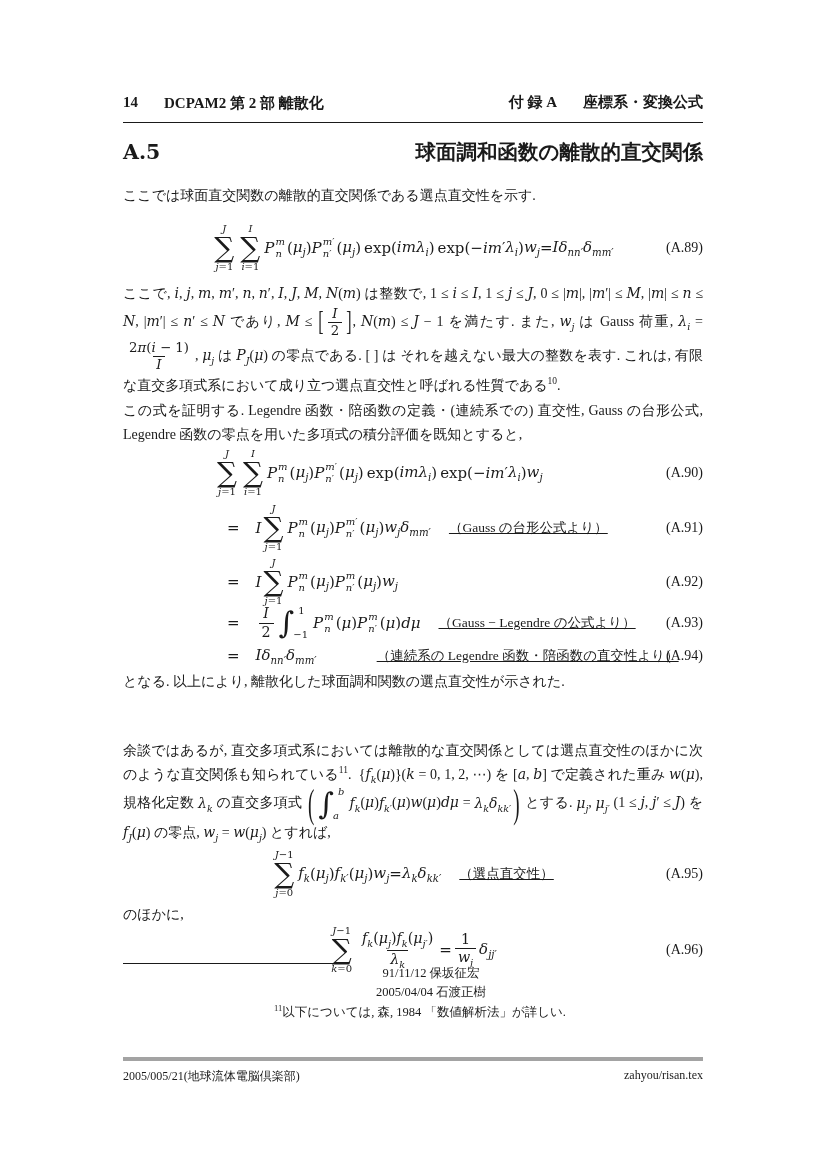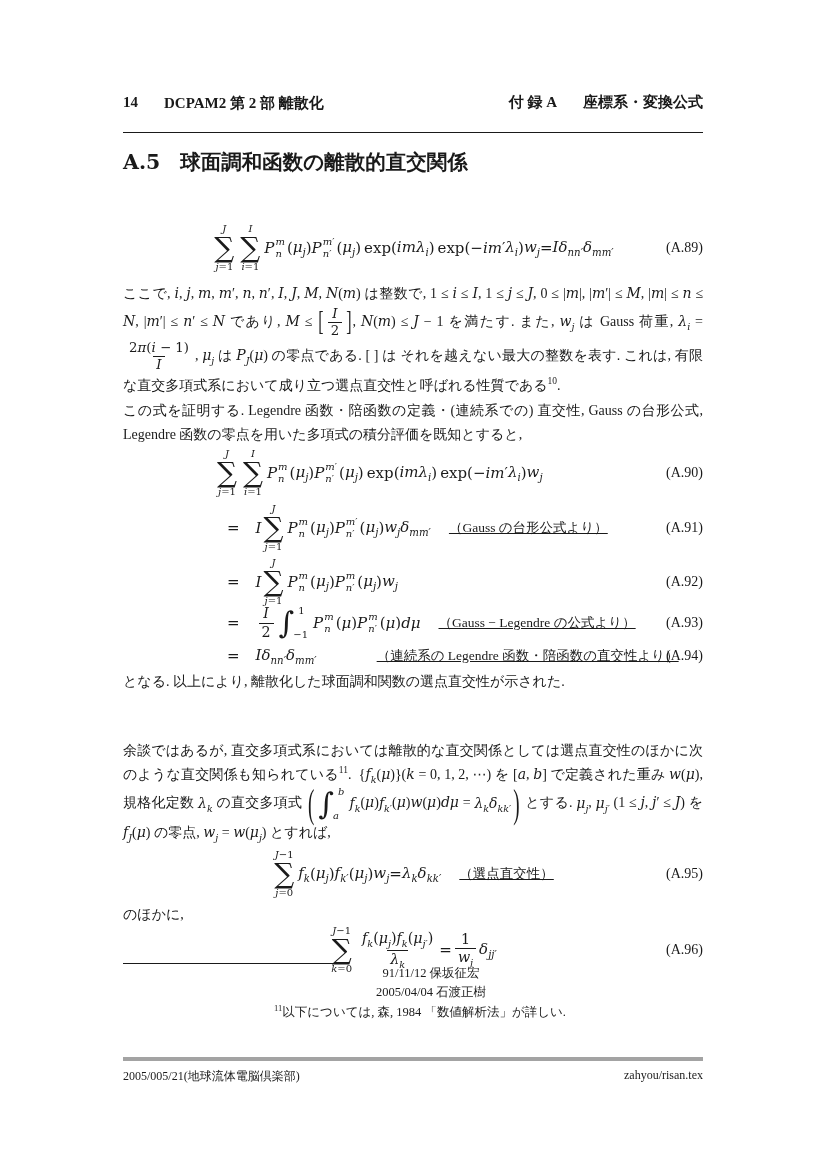--- a/index.html
+++ b/index.html
@@ -4,21 +4,21 @@
 <style>
   html,body{margin:0;padding:0;background:#ffffff;}
   body{width:826px;height:1169px;position:relative;color:#1a1a1a;
        font-family:"Liberation Serif","DejaVu Serif",serif;}
   .page{position:absolute;left:0;top:0;width:826px;height:1169px;background:#fff;overflow:hidden;}
   .abs{position:absolute;}
   .content-x{left:123px;width:580px;}
 
   
   .hdr{display:flex;justify-content:space-between;align-items:baseline;
-       border-bottom:1px solid #1a1a1a;padding-bottom:19px;font-weight:bold;font-size:15px;}
+       border-bottom:1px solid #1a1a1a;padding-bottom:9px;font-weight:bold;font-size:15px;}
   .hdr .pgnum{margin-right:26px;}
   .hdr .gapL{display:flex;}
   .hdr .gapR{display:flex;}
   .hdr .appx{margin-right:26px;}
 
   
   .sect{display:flex;align-items:baseline;font-weight:bold;font-size:20.5px;
         font-family:"Liberation Serif","DejaVu Serif",serif;}
   .sect .snum{margin-right:20px;font-family:"DejaVu Serif",serif;}
 
@@ -81,25 +81,26 @@
     <span class="gapL">
       <span class="pgnum">14</span>
       <span>DCPAM2 第 2 部 離散化</span>
     </span>
     <span class="gapR">
       <span class="appx">付 録 A</span>
       <span>座標系・変換公式</span>
     </span>
   </div>
 
-  <div class="abs content-x sect" style="top:148px;">
+  <div class="abs content-x sect" style="top:138px;justify-content:space-between;">
     <span class="snum">A.5</span>
     <span>球面調和函数の離散的直交関係</span>
   </div>
 
+  <div class="abs content-x para" style="top:184px;">ここでは球面直交関数の離散的直交関係である選点直交性を示す.</div>
 
   <div class="abs content-x eqrow ctr" style="top:222px;height:52px;">
     <span class="body mx"><span class="sum">
           <span class="sl"><i>J</i></span>
           <span class="sg">∑</span>
           <span class="sl"><i>j</i>=1</span>
         </span><span class="sum">
           <span class="sl"><i>I</i></span>
           <span class="sg">∑</span>
           <span class="sl"><i>i</i>=1</span>

